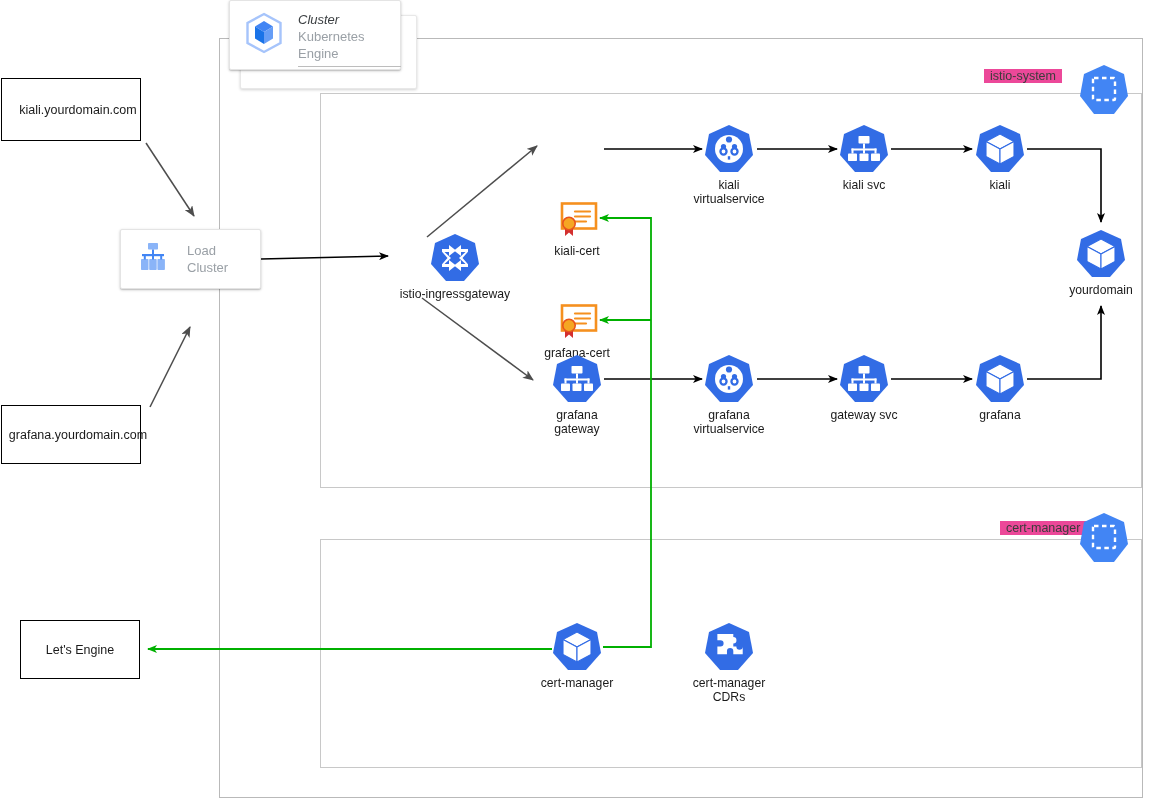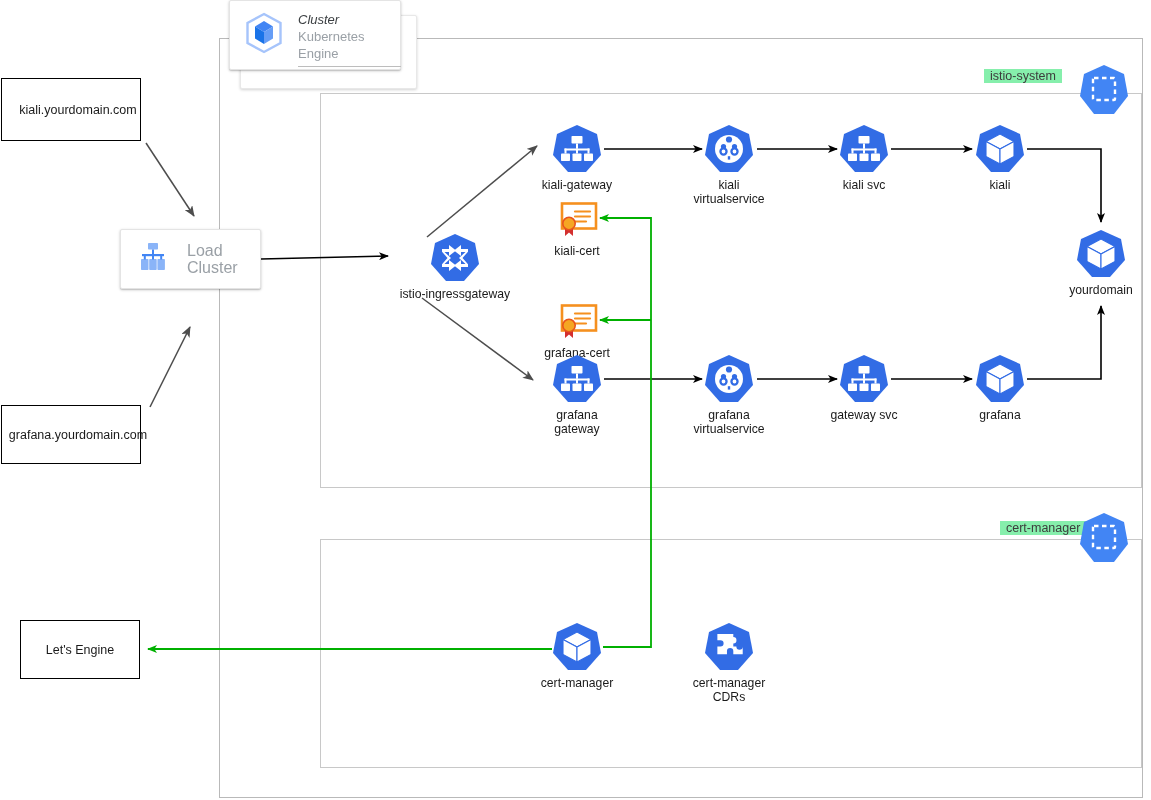--- a/index.html
+++ b/index.html
@@ -36,21 +36,21 @@
     background: transparent;
     box-sizing: border-box;
     z-index: 1;
   }
   .cluster-box { border-color: #b9b9b9; }
 
   .ns-label {
     position: absolute;
     font-size: 12.5px;
     color: #3c3c3c;
-    background: #86efac;
+    background: #ec4899;
     padding: 0 6px;
     white-space: nowrap;
     z-index: 4;
   }
   .ns-icon {
     position: absolute;
     z-index: 4;
   }
 
   
@@ -113,21 +113,21 @@
     width: 103px;
   }
   .lb-inner {
     display: flex;
     align-items: center;
     height: 100%;
     padding: 0 14px;
     box-sizing: border-box;
   }
   .lb-text {
-    font-size: 16px;
+    font-size: 13px;
     color: #9aa0a6;
     line-height: 17px;
     margin-left: 16px;
   }
 
   
   .node {
     position: absolute;
     display: flex;
     flex-direction: column;
@@ -227,196 +227,177 @@
           <path d="M26 2 L46 11 L50 32 L35 49 L17 49 L2 32 L6 11 Z" fill="#326ce5"></path>
           <g fill="#ffffff">
             <path d="M13 17 L20 17 L20 13 L27 18.5 L20 24 L20 20 L15.5 20 L22 26 L15.5 32 L20 32 L20 28 L27 33.5 L20 39 L20 35 L13 35 L13 32.3 L18.5 26 L13 19.7 Z"></path>
             <path d="M39 17 L32 17 L32 13 L25 18.5 L32 24 L32 20 L36.5 20 L30 26 L36.5 32 L32 32 L32 28 L25 33.5 L32 39 L32 35 L39 35 L39 32.3 L33.5 26 L39 19.7 Z"></path>
           </g>
         </svg>
       </div>
       <div class="node-label">istio-ingressgateway</div>
     </div>
 
-    <div class="node" style="left:527px; top:123px; width:100px;">
+
+    <div class="node" style="left:679px; top:123px; width:100px;">
+      <div class="node-icon">
+        <svg width="52" height="52" viewBox="0 0 52 52">
+          <path d="M26 2 L46 11 L50 32 L35 49 L17 49 L2 32 L6 11 Z" fill="#326ce5"></path>
+          <circle cx="26" cy="26" r="14" fill="#ffffff"></circle>
+          <g fill="#326ce5">
+            <circle cx="26" cy="16.5" r="3.1"></circle>
+            <circle cx="20.5" cy="23.5" r="2.6"></circle>
+            <circle cx="31.5" cy="23.5" r="2.6"></circle>
+            <path d="M20.5 28.5 m-4.2 0 a4.2 4.2 0 1 0 8.4 0 a4.2 4.2 0 1 0 -8.4 0 Z M20.5 26.6 a1.9 1.9 0 1 1 0 3.8 a1.9 1.9 0 1 1 0 -3.8 Z"></path>
+            <path d="M31.5 28.5 m-4.2 0 a4.2 4.2 0 1 0 8.4 0 a4.2 4.2 0 1 0 -8.4 0 Z M31.5 26.6 a1.9 1.9 0 1 1 0 3.8 a1.9 1.9 0 1 1 0 -3.8 Z"></path>
+            <rect x="24.8" y="33.2" width="2.4" height="3.4"></rect>
+          </g>
+        </svg>
+      </div>
+      <div class="node-label">kiali
+virtualservice</div>
+    </div>
+
+    <div class="node" style="left:814px; top:123px; width:100px;">
       <div class="node-icon">
         <svg width="52" height="52" viewBox="0 0 52 52">
           <path d="M26 2 L46 11 L50 32 L35 49 L17 49 L2 32 L6 11 Z" fill="#326ce5"></path>
           <g fill="#ffffff">
             <rect x="20.5" y="13" width="11" height="7.5" rx="0.8"></rect>
             <rect x="25" y="20.5" width="2" height="5"></rect>
             <rect x="13.5" y="25.5" width="25" height="2"></rect>
             <rect x="13.5" y="25.5" width="2" height="5"></rect>
             <rect x="25" y="25.5" width="2" height="5"></rect>
             <rect x="36.5" y="25.5" width="2" height="5"></rect>
             <rect x="10" y="30.5" width="9" height="7.5" rx="0.8"></rect>
             <rect x="21.5" y="30.5" width="9" height="7.5" rx="0.8"></rect>
             <rect x="33" y="30.5" width="9" height="7.5" rx="0.8"></rect>
           </g>
         </svg>
       </div>
-      <div class="node-label">kiali-gateway</div>
-    </div>
-
-    <div class="node" style="left:679px; top:123px; width:100px;">
-      <div class="node-icon">
-        <svg width="52" height="52" viewBox="0 0 52 52">
-          <path d="M26 2 L46 11 L50 32 L35 49 L17 49 L2 32 L6 11 Z" fill="#326ce5"></path>
-          <circle cx="26" cy="26" r="14" fill="#ffffff"></circle>
-          <g fill="#326ce5">
-            <circle cx="26" cy="16.5" r="3.1"></circle>
-            <circle cx="20.5" cy="23.5" r="2.6"></circle>
-            <circle cx="31.5" cy="23.5" r="2.6"></circle>
-            <path d="M20.5 28.5 m-4.2 0 a4.2 4.2 0 1 0 8.4 0 a4.2 4.2 0 1 0 -8.4 0 Z M20.5 26.6 a1.9 1.9 0 1 1 0 3.8 a1.9 1.9 0 1 1 0 -3.8 Z"></path>
-            <path d="M31.5 28.5 m-4.2 0 a4.2 4.2 0 1 0 8.4 0 a4.2 4.2 0 1 0 -8.4 0 Z M31.5 26.6 a1.9 1.9 0 1 1 0 3.8 a1.9 1.9 0 1 1 0 -3.8 Z"></path>
-            <rect x="24.8" y="33.2" width="2.4" height="3.4"></rect>
-          </g>
-        </svg>
-      </div>
-      <div class="node-label">kiali
-virtualservice</div>
-    </div>
-
-    <div class="node" style="left:814px; top:123px; width:100px;">
+      <div class="node-label">kiali svc</div>
+    </div>
+
+    <div class="node" style="left:950px; top:123px; width:100px;">
+      <div class="node-icon">
+        <svg width="52" height="52" viewBox="0 0 52 52">
+          <path d="M26 2 L46 11 L50 32 L35 49 L17 49 L2 32 L6 11 Z" fill="#326ce5"></path>
+          <g fill="#ffffff" stroke="#326ce5" stroke-width="1.1" stroke-linejoin="round">
+            <path d="M26 11 L40 18.5 L26 26 L12 18.5 Z"></path>
+            <path d="M12 18.5 L26 26 L26 41 L12 33.5 Z"></path>
+            <path d="M40 18.5 L26 26 L26 41 L40 33.5 Z"></path>
+          </g>
+        </svg>
+      </div>
+      <div class="node-label">kiali</div>
+    </div>
+
+    <div class="node" style="left:1051px; top:228px; width:100px;">
+      <div class="node-icon">
+        <svg width="52" height="52" viewBox="0 0 52 52">
+          <path d="M26 2 L46 11 L50 32 L35 49 L17 49 L2 32 L6 11 Z" fill="#326ce5"></path>
+          <g fill="#ffffff" stroke="#326ce5" stroke-width="1.1" stroke-linejoin="round">
+            <path d="M26 11 L40 18.5 L26 26 L12 18.5 Z"></path>
+            <path d="M12 18.5 L26 26 L26 41 L12 33.5 Z"></path>
+            <path d="M40 18.5 L26 26 L26 41 L40 33.5 Z"></path>
+          </g>
+        </svg>
+      </div>
+      <div class="node-label">yourdomain</div>
+    </div>
+
+    <div class="node" style="left:527px; top:201px; width:100px;">
+      <div class="node-icon">
+        <svg width="48" height="40" viewBox="0 0 48 40">
+          <rect x="9" y="2.5" width="34" height="25" fill="#ffffff" stroke="#f5901f" stroke-width="2.6"></rect>
+          <g stroke="#f5901f" stroke-width="2.2" stroke-linecap="round">
+            <line x1="22" y1="10.5" x2="37" y2="10.5"></line>
+            <line x1="22" y1="15.5" x2="37" y2="15.5"></line>
+            <line x1="22" y1="20.5" x2="33" y2="20.5"></line>
+          </g>
+          <path d="M12 24 L12 35 L16 31.5 L20 35 L20 24 Z" fill="#d32f2f"></path>
+          <circle cx="16" cy="22.5" r="6.2" fill="#f5a623" stroke="#e8541c" stroke-width="1.6"></circle>
+        </svg>
+      </div>
+      <div class="node-label">kiali-cert</div>
+    </div>
+
+    <div class="node" style="left:527px; top:303px; width:100px;">
+      <div class="node-icon">
+        <svg width="48" height="40" viewBox="0 0 48 40">
+          <rect x="9" y="2.5" width="34" height="25" fill="#ffffff" stroke="#f5901f" stroke-width="2.6"></rect>
+          <g stroke="#f5901f" stroke-width="2.2" stroke-linecap="round">
+            <line x1="22" y1="10.5" x2="37" y2="10.5"></line>
+            <line x1="22" y1="15.5" x2="37" y2="15.5"></line>
+            <line x1="22" y1="20.5" x2="33" y2="20.5"></line>
+          </g>
+          <path d="M12 24 L12 35 L16 31.5 L20 35 L20 24 Z" fill="#d32f2f"></path>
+          <circle cx="16" cy="22.5" r="6.2" fill="#f5a623" stroke="#e8541c" stroke-width="1.6"></circle>
+        </svg>
+      </div>
+      <div class="node-label">grafana-cert</div>
+    </div>
+
+    <div class="node" style="left:527px; top:353px; width:100px;">
       <div class="node-icon">
         <svg width="52" height="52" viewBox="0 0 52 52">
           <path d="M26 2 L46 11 L50 32 L35 49 L17 49 L2 32 L6 11 Z" fill="#326ce5"></path>
           <g fill="#ffffff">
             <rect x="20.5" y="13" width="11" height="7.5" rx="0.8"></rect>
             <rect x="25" y="20.5" width="2" height="5"></rect>
             <rect x="13.5" y="25.5" width="25" height="2"></rect>
             <rect x="13.5" y="25.5" width="2" height="5"></rect>
             <rect x="25" y="25.5" width="2" height="5"></rect>
             <rect x="36.5" y="25.5" width="2" height="5"></rect>
             <rect x="10" y="30.5" width="9" height="7.5" rx="0.8"></rect>
             <rect x="21.5" y="30.5" width="9" height="7.5" rx="0.8"></rect>
             <rect x="33" y="30.5" width="9" height="7.5" rx="0.8"></rect>
           </g>
         </svg>
       </div>
-      <div class="node-label">kiali svc</div>
-    </div>
-
-    <div class="node" style="left:950px; top:123px; width:100px;">
-      <div class="node-icon">
-        <svg width="52" height="52" viewBox="0 0 52 52">
-          <path d="M26 2 L46 11 L50 32 L35 49 L17 49 L2 32 L6 11 Z" fill="#326ce5"></path>
-          <g fill="#ffffff" stroke="#326ce5" stroke-width="1.1" stroke-linejoin="round">
-            <path d="M26 11 L40 18.5 L26 26 L12 18.5 Z"></path>
-            <path d="M12 18.5 L26 26 L26 41 L12 33.5 Z"></path>
-            <path d="M40 18.5 L26 26 L26 41 L40 33.5 Z"></path>
-          </g>
-        </svg>
-      </div>
-      <div class="node-label">kiali</div>
-    </div>
-
-    <div class="node" style="left:1051px; top:228px; width:100px;">
-      <div class="node-icon">
-        <svg width="52" height="52" viewBox="0 0 52 52">
-          <path d="M26 2 L46 11 L50 32 L35 49 L17 49 L2 32 L6 11 Z" fill="#326ce5"></path>
-          <g fill="#ffffff" stroke="#326ce5" stroke-width="1.1" stroke-linejoin="round">
-            <path d="M26 11 L40 18.5 L26 26 L12 18.5 Z"></path>
-            <path d="M12 18.5 L26 26 L26 41 L12 33.5 Z"></path>
-            <path d="M40 18.5 L26 26 L26 41 L40 33.5 Z"></path>
-          </g>
-        </svg>
-      </div>
-      <div class="node-label">yourdomain</div>
-    </div>
-
-    <div class="node" style="left:527px; top:201px; width:100px;">
-      <div class="node-icon">
-        <svg width="48" height="40" viewBox="0 0 48 40">
-          <rect x="9" y="2.5" width="34" height="25" fill="#ffffff" stroke="#f5901f" stroke-width="2.6"></rect>
-          <g stroke="#f5901f" stroke-width="2.2" stroke-linecap="round">
-            <line x1="22" y1="10.5" x2="37" y2="10.5"></line>
-            <line x1="22" y1="15.5" x2="37" y2="15.5"></line>
-            <line x1="22" y1="20.5" x2="33" y2="20.5"></line>
-          </g>
-          <path d="M12 24 L12 35 L16 31.5 L20 35 L20 24 Z" fill="#d32f2f"></path>
-          <circle cx="16" cy="22.5" r="6.2" fill="#f5a623" stroke="#e8541c" stroke-width="1.6"></circle>
-        </svg>
-      </div>
-      <div class="node-label">kiali-cert</div>
-    </div>
-
-    <div class="node" style="left:527px; top:303px; width:100px;">
-      <div class="node-icon">
-        <svg width="48" height="40" viewBox="0 0 48 40">
-          <rect x="9" y="2.5" width="34" height="25" fill="#ffffff" stroke="#f5901f" stroke-width="2.6"></rect>
-          <g stroke="#f5901f" stroke-width="2.2" stroke-linecap="round">
-            <line x1="22" y1="10.5" x2="37" y2="10.5"></line>
-            <line x1="22" y1="15.5" x2="37" y2="15.5"></line>
-            <line x1="22" y1="20.5" x2="33" y2="20.5"></line>
-          </g>
-          <path d="M12 24 L12 35 L16 31.5 L20 35 L20 24 Z" fill="#d32f2f"></path>
-          <circle cx="16" cy="22.5" r="6.2" fill="#f5a623" stroke="#e8541c" stroke-width="1.6"></circle>
-        </svg>
-      </div>
-      <div class="node-label">grafana-cert</div>
-    </div>
-
-    <div class="node" style="left:527px; top:353px; width:100px;">
+      <div class="node-label">grafana
+gateway</div>
+    </div>
+
+    <div class="node" style="left:679px; top:353px; width:100px;">
+      <div class="node-icon">
+        <svg width="52" height="52" viewBox="0 0 52 52">
+          <path d="M26 2 L46 11 L50 32 L35 49 L17 49 L2 32 L6 11 Z" fill="#326ce5"></path>
+          <circle cx="26" cy="26" r="14" fill="#ffffff"></circle>
+          <g fill="#326ce5">
+            <circle cx="26" cy="16.5" r="3.1"></circle>
+            <circle cx="20.5" cy="23.5" r="2.6"></circle>
+            <circle cx="31.5" cy="23.5" r="2.6"></circle>
+            <path d="M20.5 28.5 m-4.2 0 a4.2 4.2 0 1 0 8.4 0 a4.2 4.2 0 1 0 -8.4 0 Z M20.5 26.6 a1.9 1.9 0 1 1 0 3.8 a1.9 1.9 0 1 1 0 -3.8 Z"></path>
+            <path d="M31.5 28.5 m-4.2 0 a4.2 4.2 0 1 0 8.4 0 a4.2 4.2 0 1 0 -8.4 0 Z M31.5 26.6 a1.9 1.9 0 1 1 0 3.8 a1.9 1.9 0 1 1 0 -3.8 Z"></path>
+            <rect x="24.8" y="33.2" width="2.4" height="3.4"></rect>
+          </g>
+        </svg>
+      </div>
+      <div class="node-label">grafana
+virtualservice</div>
+    </div>
+
+    <div class="node" style="left:814px; top:353px; width:100px;">
       <div class="node-icon">
         <svg width="52" height="52" viewBox="0 0 52 52">
           <path d="M26 2 L46 11 L50 32 L35 49 L17 49 L2 32 L6 11 Z" fill="#326ce5"></path>
           <g fill="#ffffff">
             <rect x="20.5" y="13" width="11" height="7.5" rx="0.8"></rect>
             <rect x="25" y="20.5" width="2" height="5"></rect>
             <rect x="13.5" y="25.5" width="25" height="2"></rect>
             <rect x="13.5" y="25.5" width="2" height="5"></rect>
             <rect x="25" y="25.5" width="2" height="5"></rect>
             <rect x="36.5" y="25.5" width="2" height="5"></rect>
             <rect x="10" y="30.5" width="9" height="7.5" rx="0.8"></rect>
             <rect x="21.5" y="30.5" width="9" height="7.5" rx="0.8"></rect>
             <rect x="33" y="30.5" width="9" height="7.5" rx="0.8"></rect>
           </g>
         </svg>
       </div>
-      <div class="node-label">grafana
-gateway</div>
-    </div>
-
-    <div class="node" style="left:679px; top:353px; width:100px;">
-      <div class="node-icon">
-        <svg width="52" height="52" viewBox="0 0 52 52">
-          <path d="M26 2 L46 11 L50 32 L35 49 L17 49 L2 32 L6 11 Z" fill="#326ce5"></path>
-          <circle cx="26" cy="26" r="14" fill="#ffffff"></circle>
-          <g fill="#326ce5">
-            <circle cx="26" cy="16.5" r="3.1"></circle>
-            <circle cx="20.5" cy="23.5" r="2.6"></circle>
-            <circle cx="31.5" cy="23.5" r="2.6"></circle>
-            <path d="M20.5 28.5 m-4.2 0 a4.2 4.2 0 1 0 8.4 0 a4.2 4.2 0 1 0 -8.4 0 Z M20.5 26.6 a1.9 1.9 0 1 1 0 3.8 a1.9 1.9 0 1 1 0 -3.8 Z"></path>
-            <path d="M31.5 28.5 m-4.2 0 a4.2 4.2 0 1 0 8.4 0 a4.2 4.2 0 1 0 -8.4 0 Z M31.5 26.6 a1.9 1.9 0 1 1 0 3.8 a1.9 1.9 0 1 1 0 -3.8 Z"></path>
-            <rect x="24.8" y="33.2" width="2.4" height="3.4"></rect>
-          </g>
-        </svg>
-      </div>
-      <div class="node-label">grafana
-virtualservice</div>
-    </div>
-
-    <div class="node" style="left:814px; top:353px; width:100px;">
-      <div class="node-icon">
-        <svg width="52" height="52" viewBox="0 0 52 52">
-          <path d="M26 2 L46 11 L50 32 L35 49 L17 49 L2 32 L6 11 Z" fill="#326ce5"></path>
-          <g fill="#ffffff">
-            <rect x="20.5" y="13" width="11" height="7.5" rx="0.8"></rect>
-            <rect x="25" y="20.5" width="2" height="5"></rect>
-            <rect x="13.5" y="25.5" width="25" height="2"></rect>
-            <rect x="13.5" y="25.5" width="2" height="5"></rect>
-            <rect x="25" y="25.5" width="2" height="5"></rect>
-            <rect x="36.5" y="25.5" width="2" height="5"></rect>
-            <rect x="10" y="30.5" width="9" height="7.5" rx="0.8"></rect>
-            <rect x="21.5" y="30.5" width="9" height="7.5" rx="0.8"></rect>
-            <rect x="33" y="30.5" width="9" height="7.5" rx="0.8"></rect>
-          </g>
-        </svg>
-      </div>
       <div class="node-label">gateway svc</div>
     </div>
 
     <div class="node" style="left:950px; top:353px; width:100px;">
       <div class="node-icon">
         <svg width="52" height="52" viewBox="0 0 52 52">
           <path d="M26 2 L46 11 L50 32 L35 49 L17 49 L2 32 L6 11 Z" fill="#326ce5"></path>
           <g fill="#ffffff" stroke="#326ce5" stroke-width="1.1" stroke-linejoin="round">
             <path d="M26 11 L40 18.5 L26 26 L12 18.5 Z"></path>
             <path d="M12 18.5 L26 26 L26 41 L12 33.5 Z"></path>

